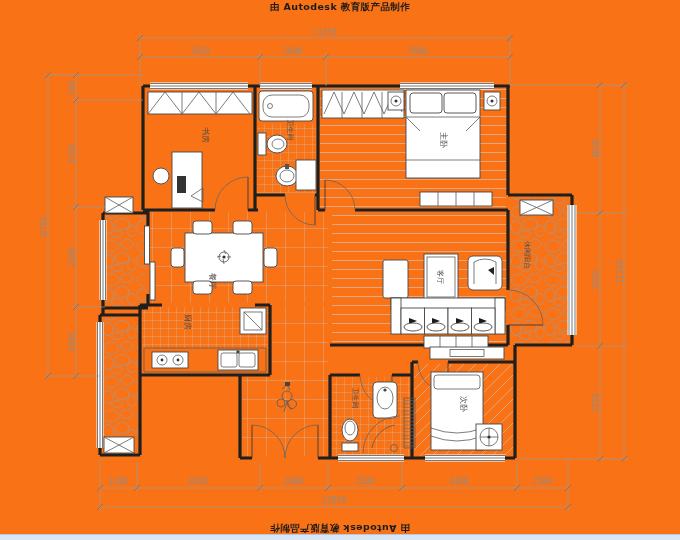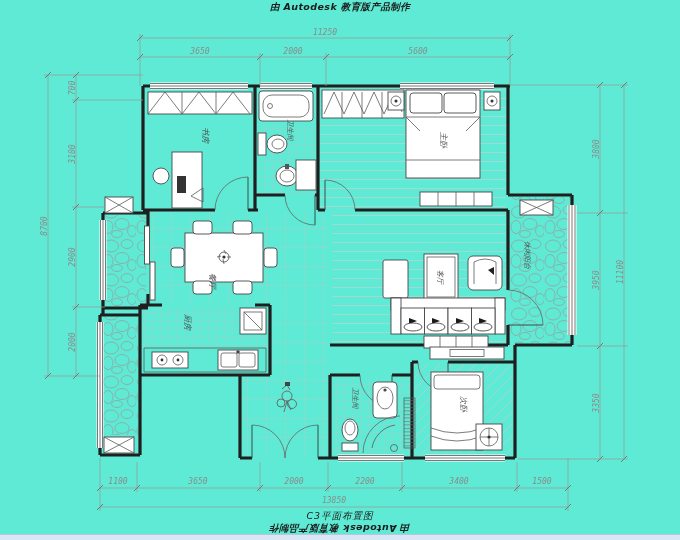--- a/index.html
+++ b/index.html
@@ -1,17 +1,17 @@
 <!DOCTYPE html>
 <html><head>
 <meta charset="utf-8">
 <style>
   html,body{margin:0;padding:0;background:#fff;}
-  .screen{position:relative;width:680px;height:540px;background:#5eead4;overflow:hidden;
-          font-family:"DejaVu Sans",sans-serif;font-style:italic;}
+  .screen{position:relative;width:680px;height:540px;background:#f97316;overflow:hidden;
+          font-family:"DejaVu Sans",sans-serif;}
   .watermark-top{position:absolute;top:1px;left:0;right:0;text-align:center;
     font-size:9.5px;font-weight:700;color:#1c1c1c;letter-spacing:.4px;}
   .plan-title{position:absolute;top:510px;left:0;right:0;text-align:center;
     font-size:9.5px;color:#1c1c1c;letter-spacing:1px;}
   .watermark-bottom{position:absolute;top:521px;left:0;right:0;text-align:center;
     font-size:9.5px;font-weight:700;color:#1c1c1c;letter-spacing:.4px;
     transform:rotate(180deg);}
   .edge-strip{position:absolute;left:0;right:0;bottom:0;height:5px;
     background:#d9e6f5;border-top:1px solid #b7c8dd;}
   svg text.dim{font-family:"DejaVu Sans Mono",monospace;font-size:8px;fill:#8b8b8b;}
@@ -410,16 +410,15 @@
       <text class="dim" text-anchor="middle" x="118" y="484">1100</text>
       <text class="dim" text-anchor="middle" x="198" y="484">3650</text>
       <text class="dim" text-anchor="middle" x="294" y="484">2000</text>
       <text class="dim" text-anchor="middle" x="365" y="484">2200</text>
       <text class="dim" text-anchor="middle" x="459" y="484">3400</text>
       <text class="dim" text-anchor="middle" x="542" y="484">1500</text>
       <text class="dim" text-anchor="middle" x="334" y="503">13850</text>
     </g>
   </svg>
 
-  <div class="plan-title">C3平面布置图</div>
   <div class="watermark-bottom">由 Autodesk 教育版产品制作</div>
   <div class="edge-strip"></div>
 </div>
 
 </body></html>

